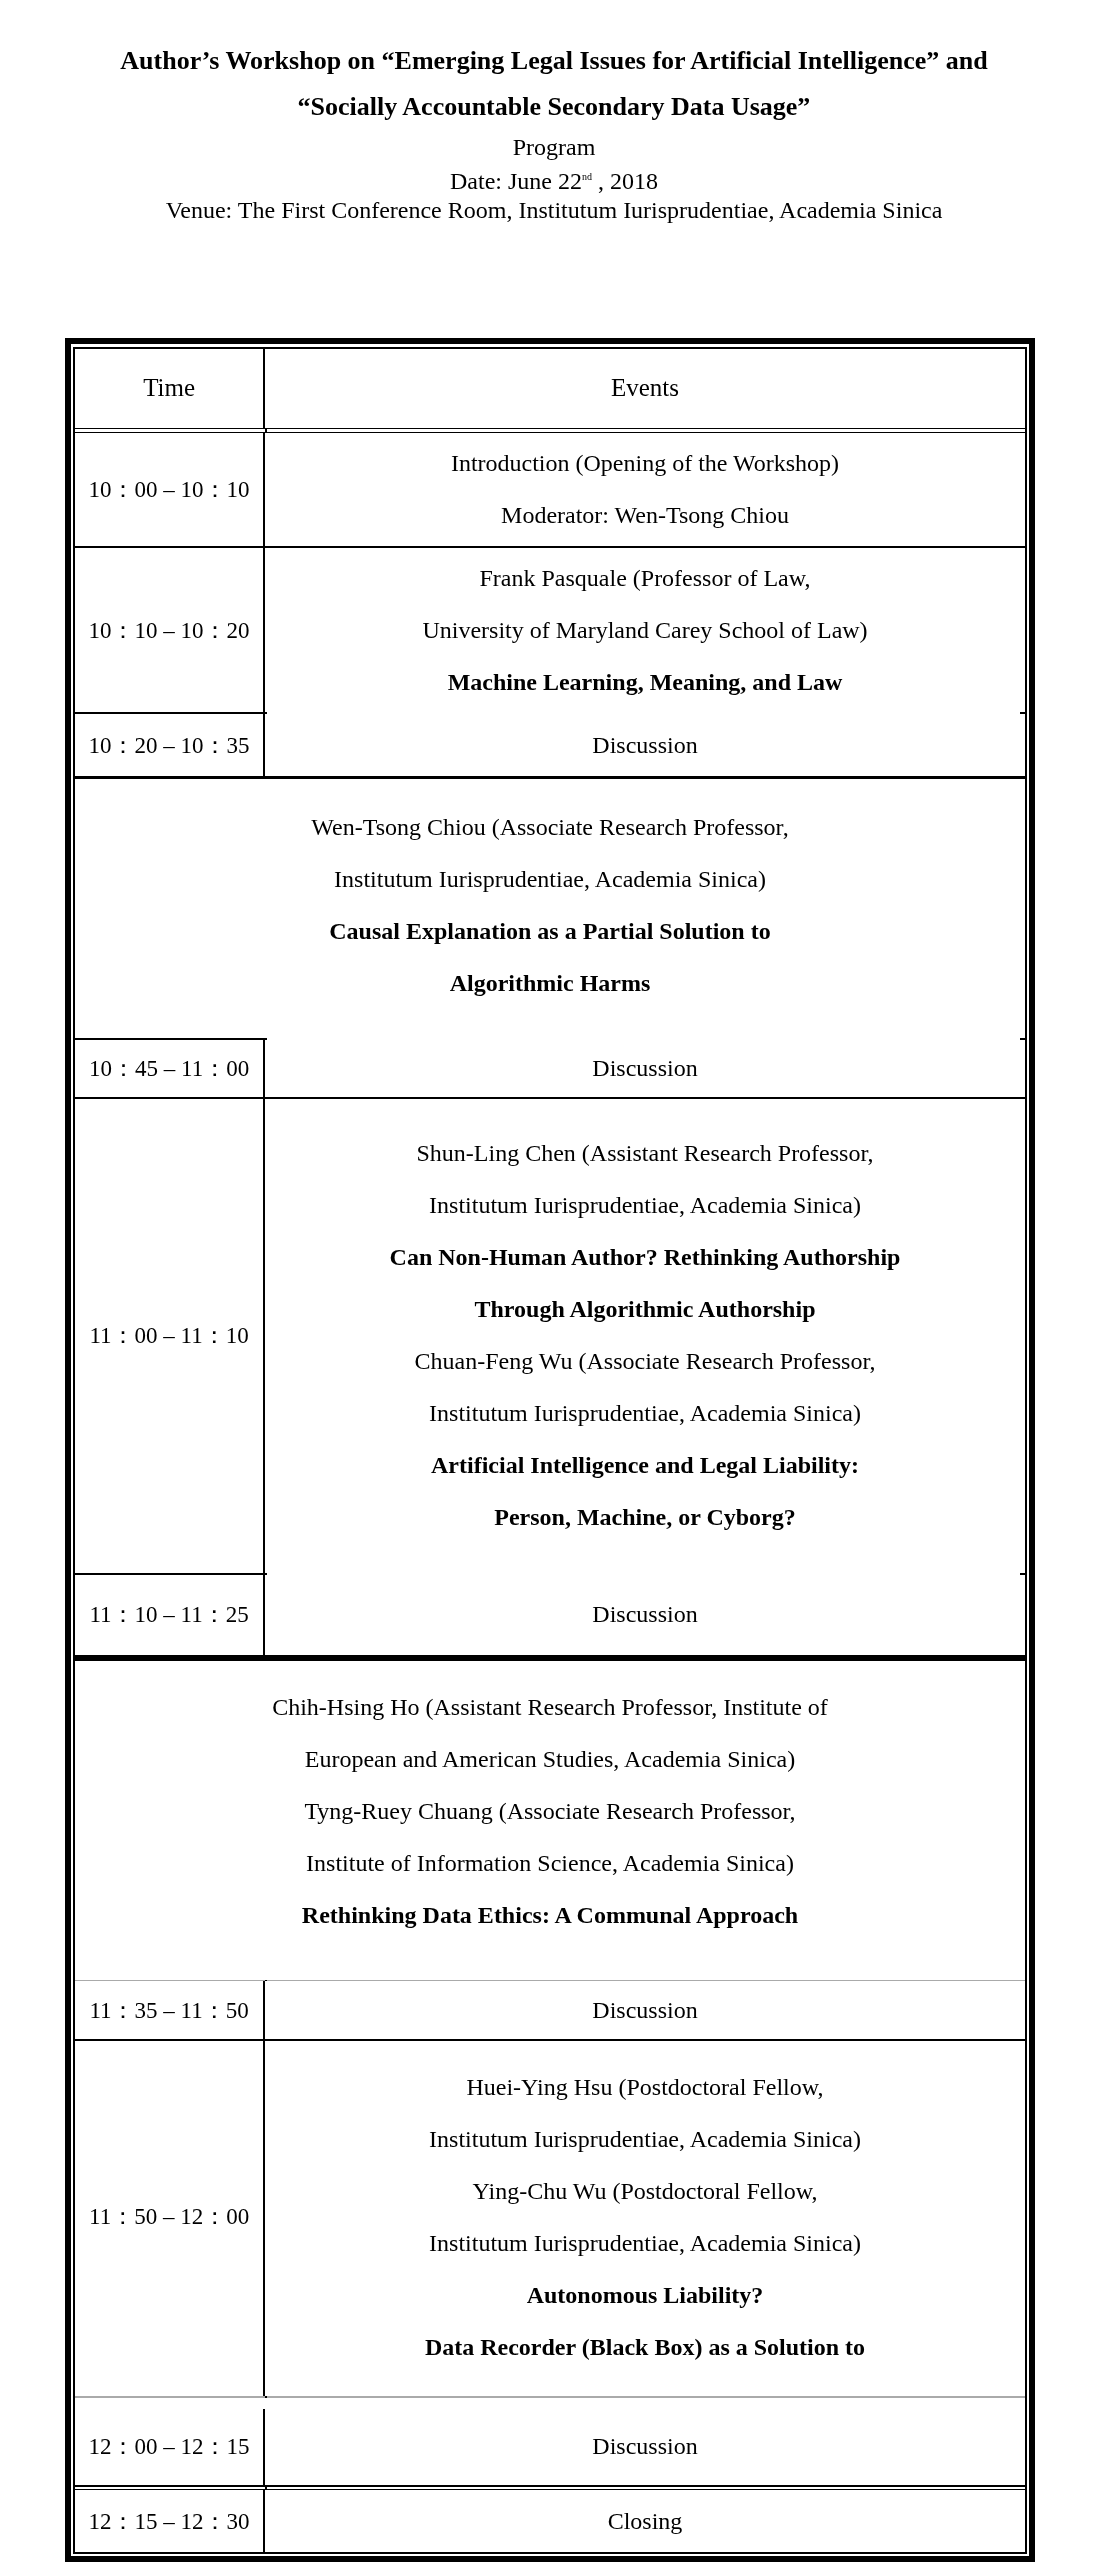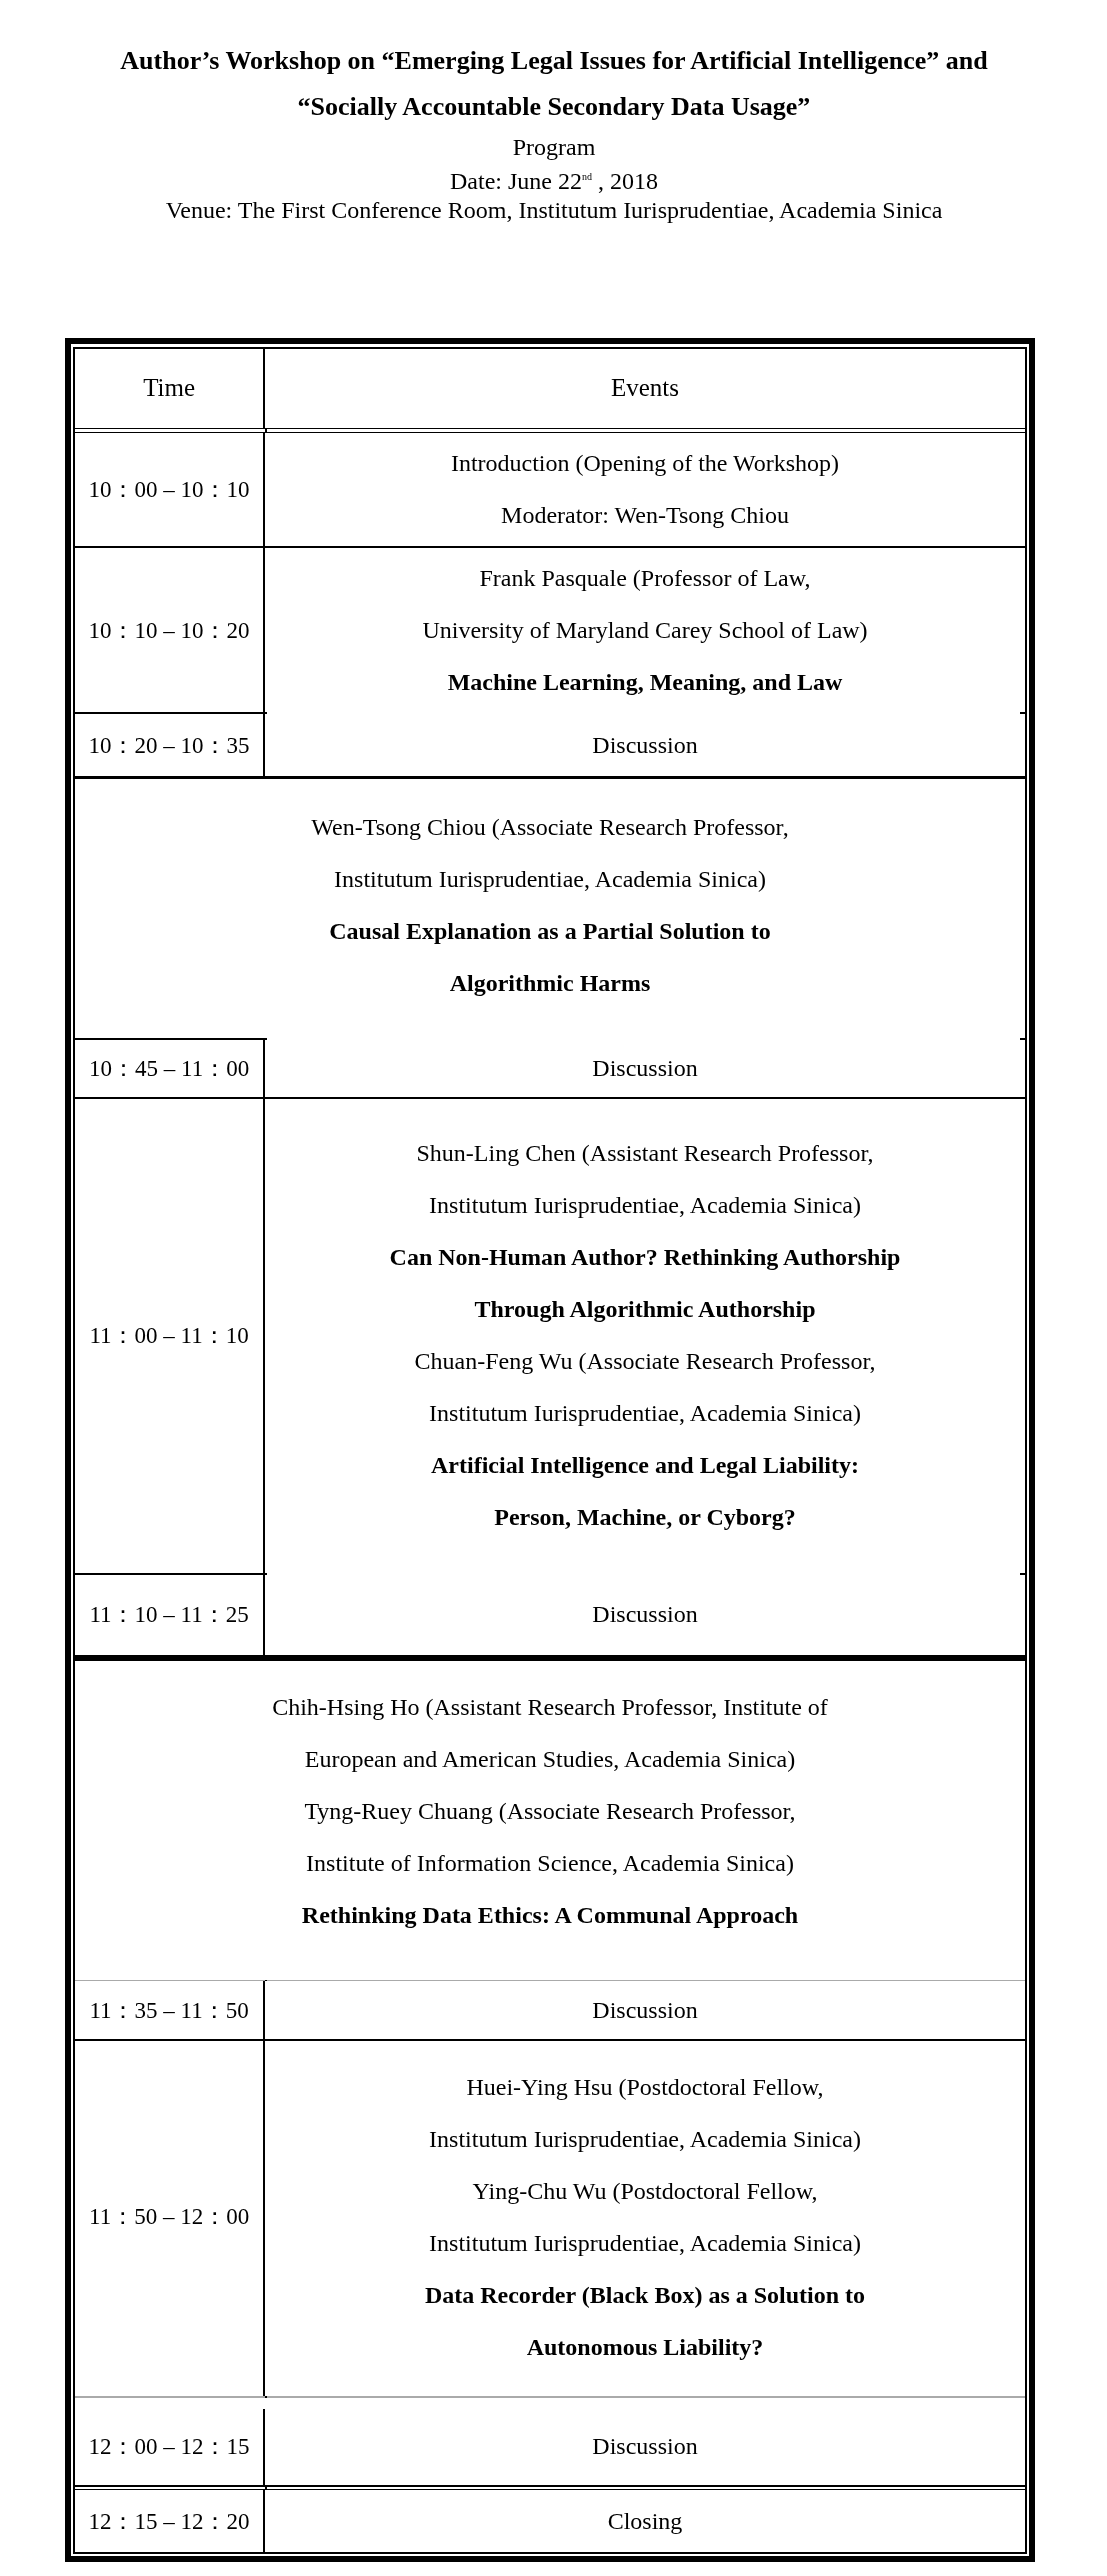--- a/index.html
+++ b/index.html
@@ -240,22 +240,22 @@
           <div class="line">Huei-Ying Hsu (Postdoctoral Fellow,</div>
           <div class="line">
             <span class="it">Institutum Iurisprudentiae</span>
             <span>, Academia Sinica)</span>
           </div>
           <div class="line">Ying-Chu Wu (Postdoctoral Fellow,</div>
           <div class="line">
             <span class="it">Institutum Iurisprudentiae</span>
             <span>, Academia Sinica)</span>
           </div>
+          <div class="line bold">Autonomous Liability?</div>
           <div class="line bold">Data Recorder (Black Box) as a Solution to</div>
-          <div class="line bold">Autonomous Liability?</div>
         </div>
       </div>
       <div class="brow light">
         <div class="b-left"></div>
         <div class="b-mid"></div>
         <div class="b-right"></div>
       </div>
       <div class="trow" style="height: 76px; margin-top: 11px;">
         <div class="tc v-center">
           <div class="tspacer" style="height: 52px;">
@@ -267,21 +267,21 @@
         </div>
       </div>
       <div class="brow double">
         <div class="b-left"></div>
         <div class="b-mid"></div>
         <div class="b-right"></div>
       </div>
       <div class="trow" style="height: 62px;">
         <div class="tc v-center">
           <div class="tspacer" style="height: 52px;">
-            <div class="tlabel">12：15 – 12：20</div>
+            <div class="tlabel">12：15 – 12：30</div>
           </div>
         </div>
         <div class="ec v-center">
           <div class="line">Closing</div>
         </div>
       </div>
     </div>
 </div>
 
 

